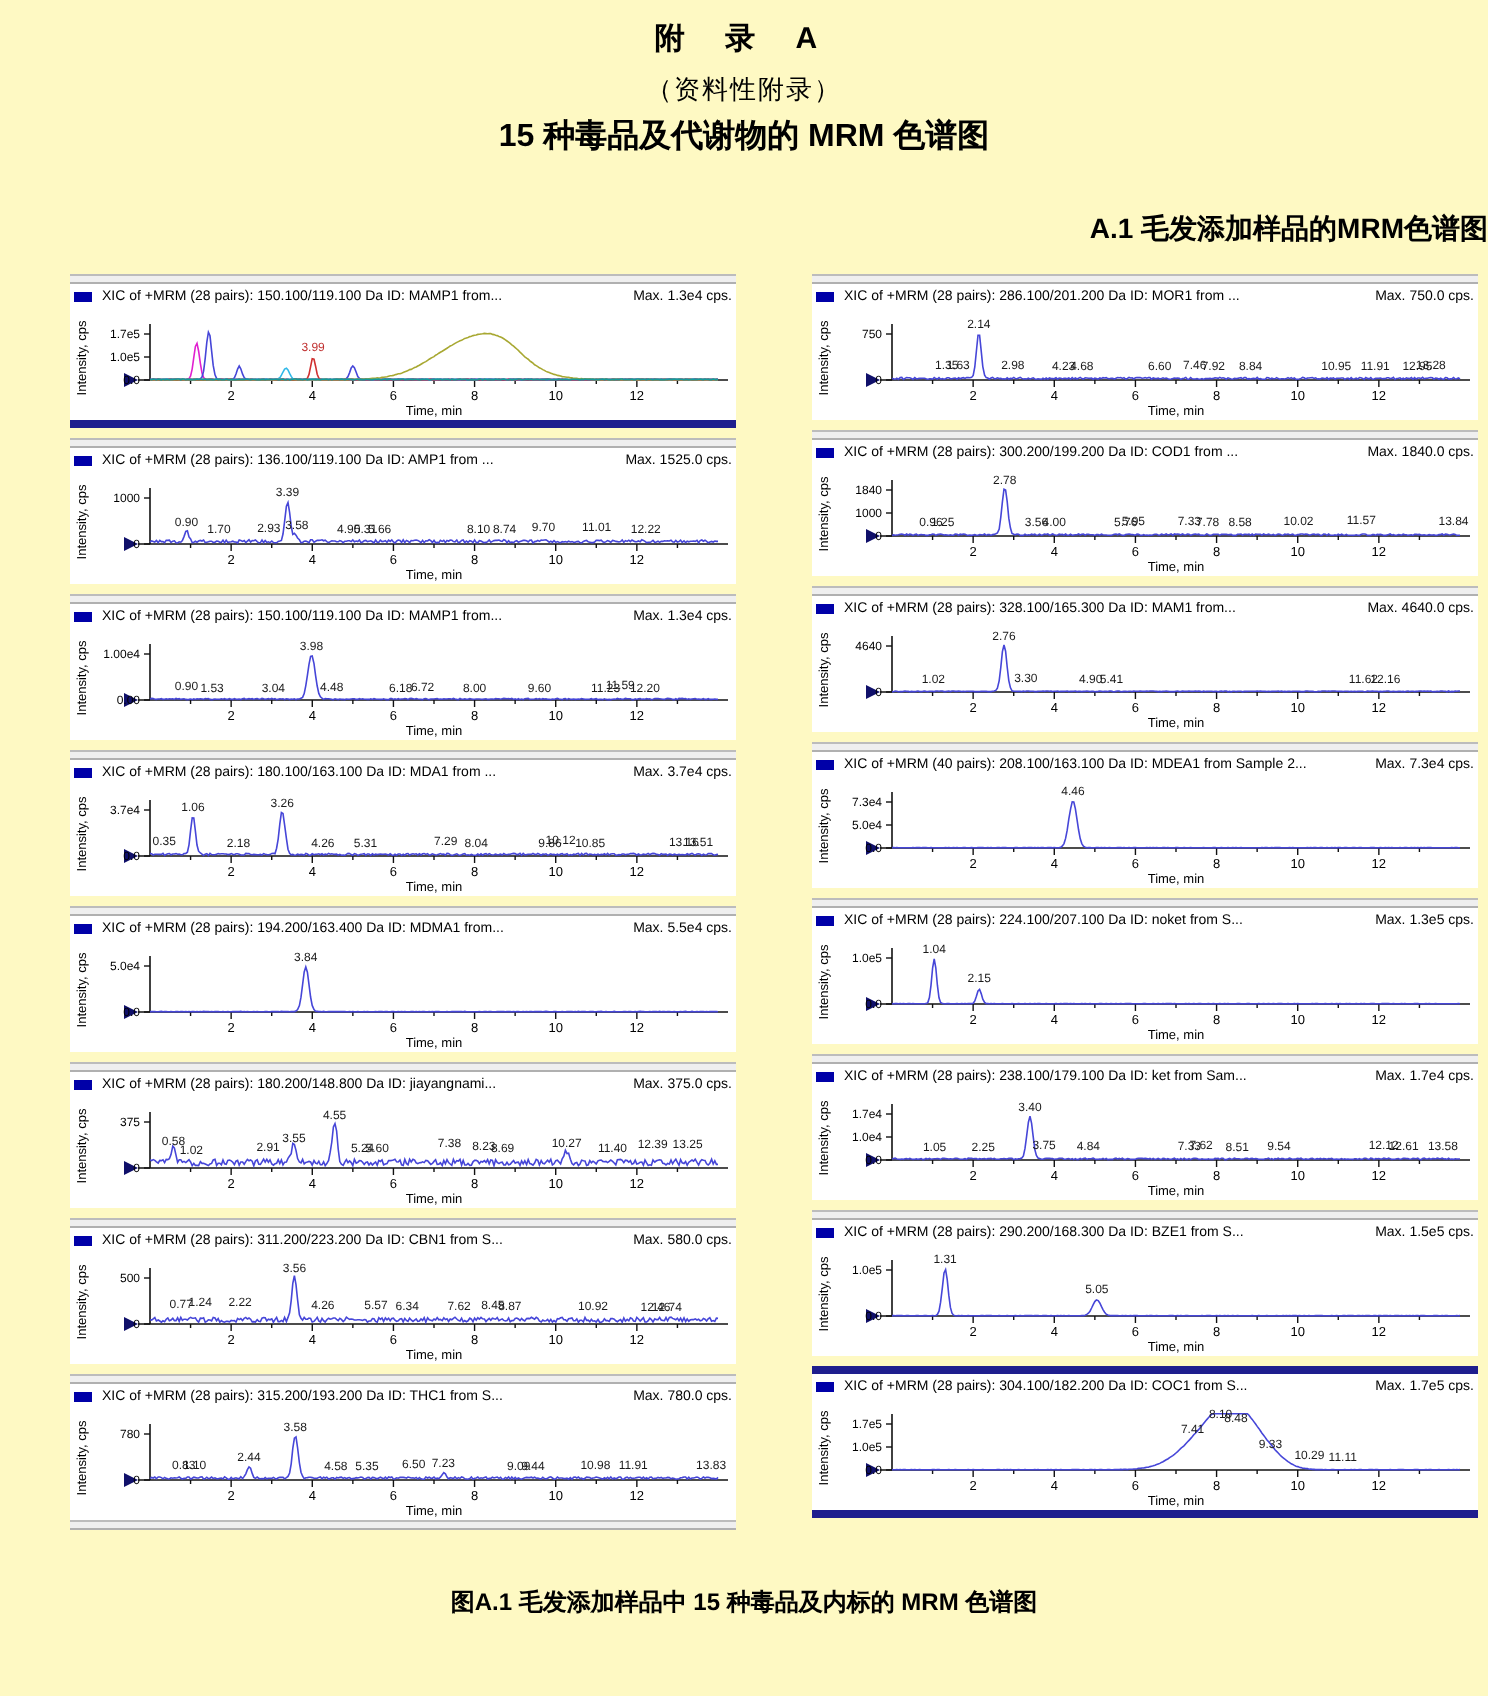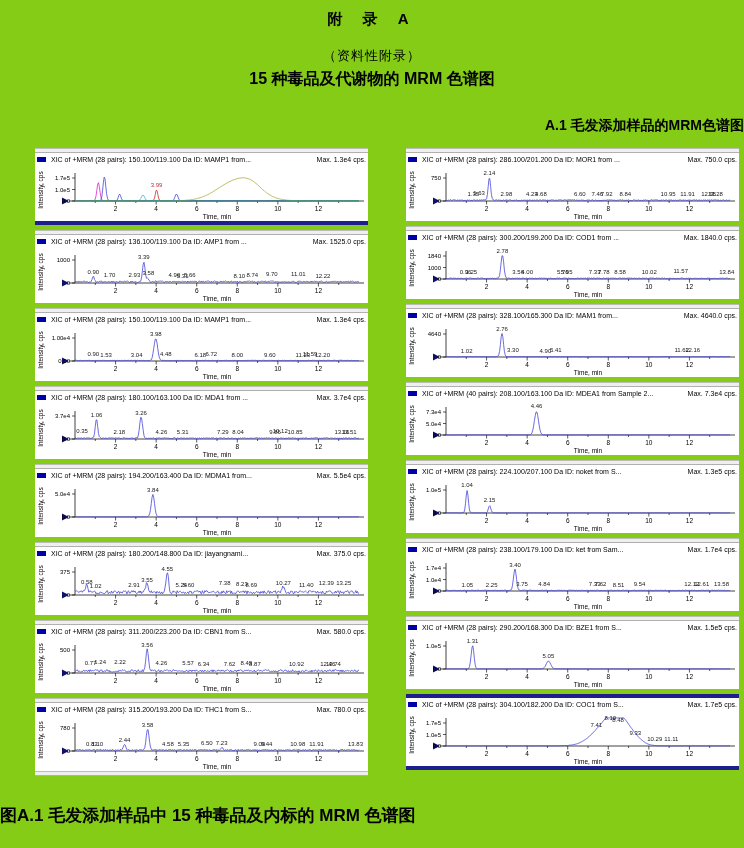--- a/index.html
+++ b/index.html
@@ -1,37 +1,37 @@
 <!DOCTYPE html>
 <html><head>
 <meta charset="utf-8">
 <style>
   html,body{margin:0;padding:0;background:#fff;}
   .page{
     position:relative; width:744px; height:848px; box-sizing:border-box;
-    background:#84cc16; color:#000; overflow:hidden;
+    background:#fef9c3; color:#000; overflow:hidden;
     font-family:"Liberation Sans","DejaVu Sans",sans-serif;
     padding-top:10px;
   }
   .t1{font-size:15px;font-weight:bold;text-align:center;letter-spacing:8px;}
-  .t2{font-size:13px;text-align:center;margin-top:18px;letter-spacing:1px;}
+  .t2{font-size:13px;text-align:center;margin-top:7px;letter-spacing:1px;}
   .t3{font-size:16px;font-weight:bold;text-align:center;margin-top:4px;}
   .section{font-size:14px;font-weight:bold;margin:27px 0 13px 36px;text-align:right;}
   .cols{display:flex;padding-left:35px;gap:38px;}
   .col{display:flex;flex-direction:column;gap:5px;width:333px;}
   .panel{width:333px;background:#fff;}
   .bar{width:100%;}
   .bar.gray{height:3px;border-top:1px solid #bcbcbc;border-bottom:1px solid #b0b0b0;background:#efefef;}
   .bar.navy{height:4px;background:#1e1e8e;}
   .phead{display:flex;align-items:center;font-size:7px;line-height:11px;height:11px;color:#000;white-space:nowrap;margin-top:1px;}
   .swatch{width:9px;height:5px;background:#0000a8;margin:0 5px 0 2px;flex:0 0 auto;}
   .htext{overflow:hidden;text-overflow:ellipsis;}
   .hmax{margin-left:auto;padding-right:2px;flex:0 0 auto;}
   svg{display:block;}
-  .caption{font-size:17px;font-weight:bold;margin-top:28px;}
+  .caption{font-size:12px;font-weight:bold;text-align:center;margin-top:28px;}
 </style>
 </head>
 <body>
 
 <div class="page">
   <div class="t1">附 录 A</div>
   <div class="t2">（资料性附录）</div>
   <div class="t3">15 种毒品及代谢物的 MRM 色谱图</div>
   <div class="section">A.1  毛发添加样品的MRM色谱图</div>
   <div class="cols">

